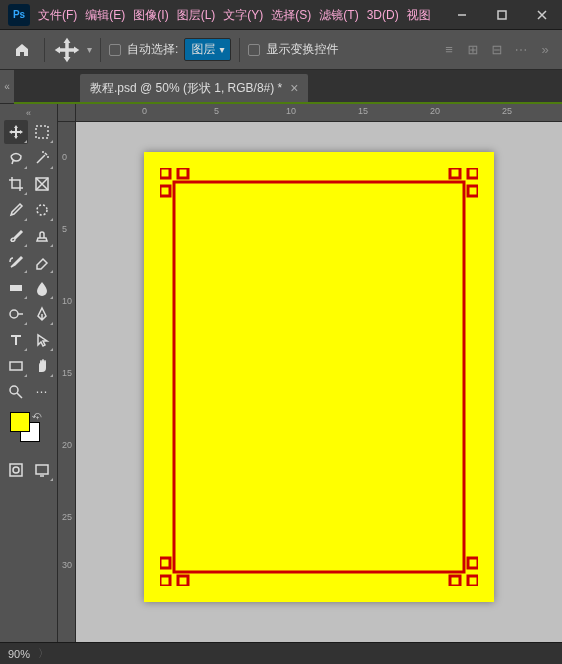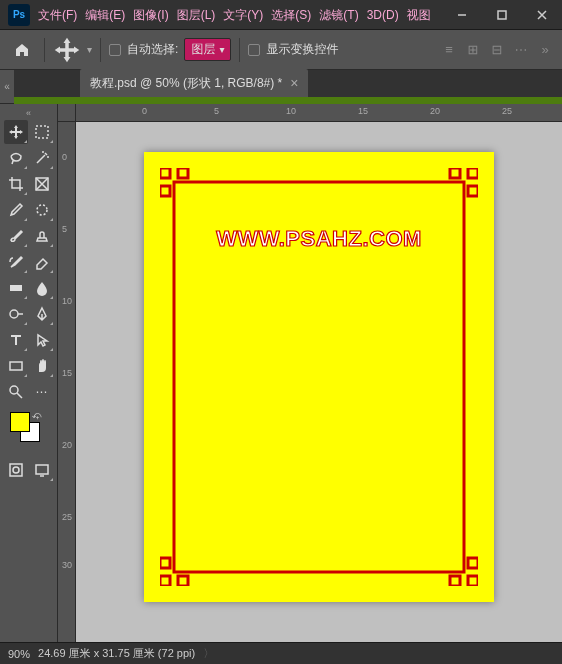--- a/index.html
+++ b/index.html
@@ -14,29 +14,29 @@
 
 .menubar { height: 22px; display: flex; align-items: center; padding-left: 34px; font-size: 12px; color: #f9a8d4; position: absolute; top: 4px; }
 .menu-item { padding: 2px 4px; white-space: nowrap; }
 
 .optbar { height: 40px; background: #535353; display: flex; align-items: center; padding: 0 8px; gap: 6px; border-bottom: 1px solid #2a2a2a; }
 .opt-icon { width: 28px; height: 28px; display: flex; align-items: center; justify-content: center; color: #ddd; border-radius: 2px; }
 .opt-icon.home svg { width: 16px; height: 16px; fill: #ddd; }
 .opt-sep { width: 1px; height: 24px; background: #3a3a3a; margin: 0 2px; }
 .checkbox { width: 12px; height: 12px; border: 1px solid #888; display: inline-block; border-radius: 2px; }
 .opt-label { color: #ddd; }
-.dropdown { background: #be185d; border: 1px solid #2a2a2a; padding: 2px 6px; border-radius: 2px; display: flex; align-items: center; gap: 4px; }
+.dropdown { background: #0369a1; border: 1px solid #2a2a2a; padding: 2px 6px; border-radius: 2px; display: flex; align-items: center; gap: 4px; }
 .dropdown::after { content: "▾"; font-size: 10px; }
 .small-icons { display: flex; gap: 6px; margin-left: auto; }
 .sm-ic { width: 18px; height: 18px; display: flex; align-items: center; justify-content: center; color: #888; font-size: 13px; }
 
 .arrow-btn { width: 14px; height: 34px; background: #535353; display: flex; align-items: center; justify-content: center; color: #aaa; font-size: 10px; border-bottom: 1px solid #2a2a2a; }
 .arrow-btn.left { position: absolute; top: 70px; left: 0; }
 
-.tabbar { height: 34px; background: #323232; display: flex; align-items: flex-end; padding-left: 80px; border-bottom: 7px solid #4d7c0f; }
+.tabbar { height: 34px; background: #323232; display: flex; align-items: flex-end; padding-left: 80px; border-bottom: 2px solid #4d7c0f; }
 .tab { background: #535353; height: 28px; padding: 0 10px; display: flex; align-items: center; gap: 8px; font-size: 12px; color: #ddd; border-radius: 2px 2px 0 0; }
 .tab-close { font-size: 14px; color: #aaa; }
 
 .main { display: flex; height: 538px; }
 .toolbox { width: 58px; background: #535353; border-right: 1px solid #2a2a2a; padding: 4px 2px; }
 .tool-arrow { height: 10px; text-align: center; color: #aaa; font-size: 9px; }
 .tool-grid { display: grid; grid-template-columns: 1fr 1fr; gap: 2px; padding: 2px; }
 .tool { width: 24px; height: 24px; display: flex; align-items: center; justify-content: center; border-radius: 2px; position: relative; }
 .tool.active { background: #3a3a3a; }
 .tool svg { width: 16px; height: 16px; stroke: #ddd; fill: none; stroke-width: 1.5; }
@@ -328,23 +328,21 @@
               <rect x="308" y="0" width="10" height="10"></rect>
               <rect x="308" y="18" width="10" height="10"></rect>
             <rect x="0" y="390" width="10" height="10"></rect>
               <rect x="0" y="408" width="10" height="10"></rect>
               <rect x="18" y="408" width="10" height="10"></rect>
             <rect x="308" y="390" width="10" height="10"></rect>
               <rect x="290" y="408" width="10" height="10"></rect>
               <rect x="308" y="408" width="10" height="10"></rect>
           </g>
         </svg>
-        <div class="doc-text">WWW.PSAHZ.COM</div>
       </div>
     </div>
   </div>
 </div>
 
 <div class="statusbar">
   <span>90%</span>
-  <span>24.69 厘米 x 31.75 厘米 (72 ppi)</span>
   <span class="status-sep">〉</span>
 </div>
 
 </body></html>

